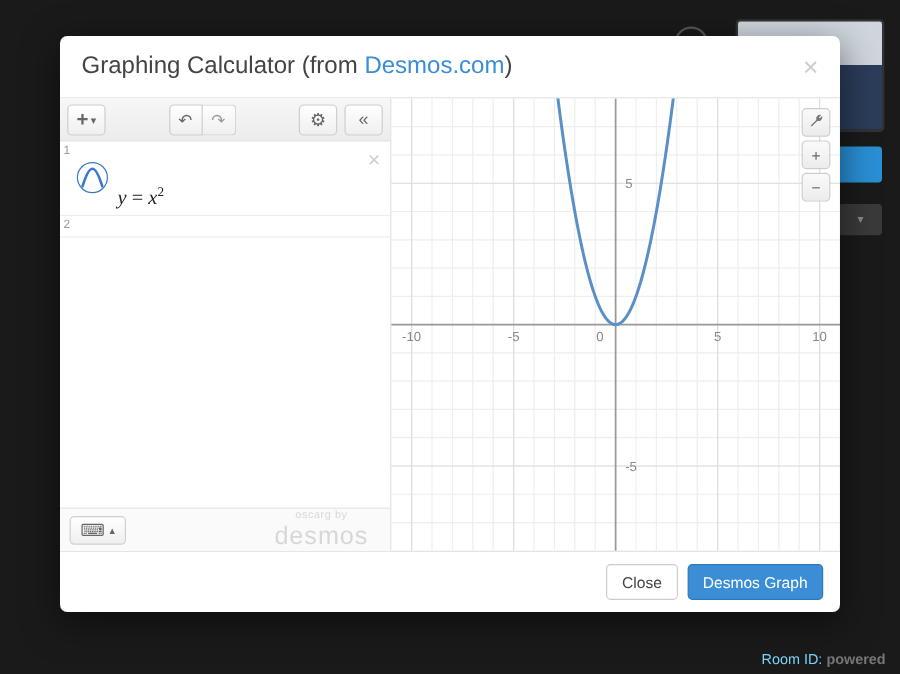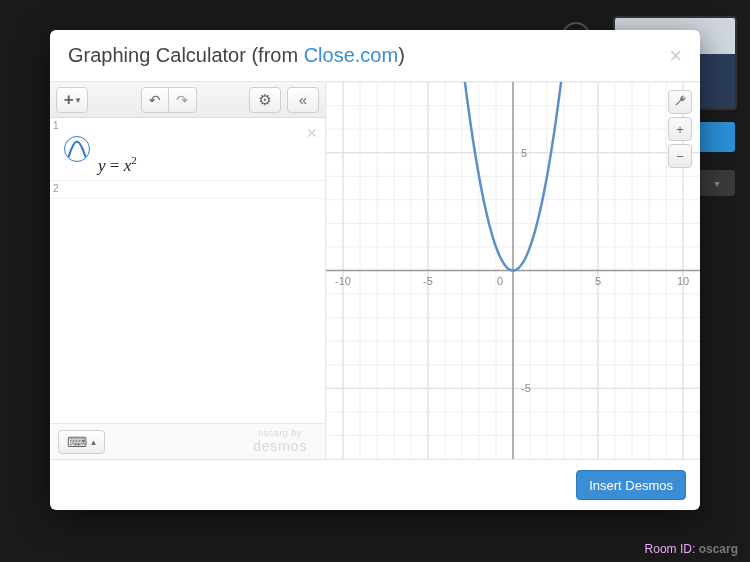--- a/index.html
+++ b/index.html
@@ -5,21 +5,21 @@
     * { margin: 0; padding: 0; box-sizing: border-box; }
     html, body { width: 750px; height: 562px; overflow: hidden; font-family: -apple-system, "Helvetica Neue", Arial, sans-serif; }
     body { background: #1a1a1a; position: relative; }
 
     
     .bg-thumb { position: absolute; top: 18px; right: 15px; width: 120px; height: 90px; background: linear-gradient(#cfd6dd 40%, #2b3d5a 40%); border-radius: 2px; box-shadow: 0 0 0 2px #333; }
     .bg-circle { position: absolute; top: 22px; right: 160px; width: 28px; height: 28px; border: 2px solid #555; border-radius: 50%; display:flex; align-items:center; justify-content:center; color:#555; font-size:12px; }
     .bg-blue-btn { position: absolute; top: 122px; right: 15px; width: 40px; height: 30px; background:#2a8fd6; border-radius:3px; }
     .bg-dd { position: absolute; top: 170px; right: 15px; width: 36px; height: 26px; background:#3a3a3a; border-radius:3px; display:flex; align-items:center; justify-content:center; color:#888; font-size:10px; }
     .bg-room { position: absolute; bottom: 6px; right: 12px; color:#555; font-size:12px; }
-    .bg-room span.lbl { color:#f0abfc; }
+    .bg-room span.lbl { color:#7dd3fc; }
     .bg-room span.val { color:#777; font-weight:600; }
 
     
     .modal { position:absolute; left:50px; top:30px; width:650px; height:480px; background:#fff; border-radius:6px; box-shadow:0 8px 30px rgba(0,0,0,.5); display:flex; flex-direction:column; }
     .modal-header { padding:14px 18px; border-bottom:1px solid #e5e5e5; display:flex; align-items:center; }
     .modal-title { font-size:20px; color:#444; font-weight:400; }
     .modal-title a { color:#3b8dd6; text-decoration:none; }
     .modal-close { margin-left:auto; color:#ccc; font-size:22px; cursor:pointer; font-weight:300; line-height:1; }
 
     .modal-body { flex:1; display:flex; min-height:0; }
@@ -39,21 +39,21 @@
     .expr-row .idx { position:absolute; top:2px; left:3px; font-size:10px; color:#999; }
     .expr-row .del { position:absolute; top:6px; right:8px; color:#cfcfcf; font-size:18px; cursor:pointer; line-height:1; }
     .expr-icon { width:26px; height:26px; border-radius:50%; border:1px solid #3a79c9; background:#fff; display:flex; align-items:center; justify-content:center; margin-left:6px; margin-right:8px; overflow:hidden; }
     .expr-formula { font-family: "Times New Roman", serif; font-size:17px; font-style:italic; color:#222;margin-top:32px; }
     .expr-formula sup { font-size:11px; vertical-align:super; font-style:normal; }
     .expr-row.empty { height:18px; min-height:18px; }
 
     .kb-row { height:36px; border-top:1px solid #e7e7e7; display:flex; align-items:center; padding:0 8px; background:#fafafa; }
     .kb-btn { height:24px; padding:0 8px; border:1px solid #cfcfcf; border-radius:4px; background:linear-gradient(#fff,#efefef); display:flex; align-items:center; gap:4px; color:#666; font-size:12px; cursor:pointer; }
     .powered { margin-left:auto; text-align:center; color:#d7d7d7; font-size:9px; letter-spacing:.5px; line-height:1.1; padding-right:10px; }
-    .powered .d { font-size:14px; letter-spacing:.8px; font-weight:400; }
+    .powered .d { font-size:21px; letter-spacing:.8px; font-weight:400; }
 
     
     .graph-area { flex:1; position:relative; background:#fff; }
     .graph-tools { position:absolute; top:8px; right:8px; display:flex; flex-direction:column; gap:3px; z-index:5; }
     .gt-btn { width:24px; height:24px; border:1px solid #cdcdcd; border-radius:4px; background:linear-gradient(#fafafa,#ececec); display:flex; align-items:center; justify-content:center; color:#666; font-size:13px; cursor:pointer; }
     svg.graph-svg { position:absolute; inset:0; width:100%; height:100%; }
     .axis-label { font-size:11px; fill:#888; font-family: Arial, sans-serif; }
 
     
     .modal-footer { border-top:1px solid #e5e5e5; padding:10px 14px; display:flex; justify-content:flex-end; gap:8px; }
@@ -63,27 +63,27 @@
   </style>
 </head>
 <body>
 
 <div class="bg-thumb"></div>
 <div class="bg-circle">⎚</div>
 <div class="bg-blue-btn"></div>
 <div class="bg-dd">▾</div>
 <div class="bg-room">
   <span class="lbl">Room ID:</span>
-  <span class="val">oscarg</span>
+  <span class="val">powered</span>
 </div>
 
 <div class="modal">
   <div class="modal-header">
     <div class="modal-title">
-      <span>Graphing Calculator (from </span><a href="#">Close.com</a><span>)</span>
+      <span>Graphing Calculator (from </span><a href="#">Desmos.com</a><span>)</span>
     </div>
     <div class="modal-close">×</div>
   </div>
 
   <div class="modal-body">
 
     <div class="expr-panel">
       <div class="expr-toolbar">
         <div class="tb-btn">
           <span style="font-size:17px;font-weight:bold;">+</span>
@@ -206,15 +206,16 @@
           <text x="357" y="202.5" text-anchor="middle" class="axis-label">10</text>
           <text x="195" y="310.3125" class="axis-label">-5</text>
           <text x="195" y="74.6875" class="axis-label">5</text>
           <path d="M0 -2662.5625 L1 -2632.1513840830453 L2 -2601.903330449827 L3 -2571.8183391003463 L4 -2541.8964100346025 L5 -2512.1375432525947 L6 -2482.541738754325 L7 -2453.1089965397923 L8 -2423.8393166089963 L9 -2394.732698961938 L10 -2365.789143598616 L11 -2337.008650519031 L12 -2308.391219723184 L13 -2279.9368512110723 L14 -2251.6455449826985 L15 -2223.517301038062 L16 -2195.552119377163 L17 -2167.75 L18 -2140.1109429065746 L19 -2112.634948096886 L20 -2085.3220155709346 L21 -2058.17214532872 L22 -2031.185337370242 L23 -2004.3615916955014 L24 -1977.7009083044982 L25 -1951.2032871972315 L26 -1924.8687283737027 L27 -1898.6972318339103 L28 -1872.688797577855 L29 -1846.8434256055361 L30 -1821.1611159169547 L31 -1795.6418685121107 L32 -1770.2856833910032 L33 -1745.0925605536331 L34 -1720.0625 L35 -1695.1955017301038 L36 -1670.4915657439446 L37 -1645.9506920415229 L38 -1621.5728806228376 L39 -1597.3581314878898 L40 -1573.3064446366777 L41 -1549.4178200692038 L42 -1525.6922577854673 L43 -1502.1297577854673 L44 -1478.7303200692043 L45 -1455.4939446366784 L46 -1432.4206314878888 L47 -1409.510380622837 L48 -1386.7631920415222 L49 -1364.1790657439444 L50 -1341.7580017301038 L51 -1319.5 L52 -1297.4050605536331 L53 -1275.4731833910034 L54 -1253.704368512111 L55 -1232.098615916955 L56 -1210.6559256055366 L57 -1189.3762975778543 L58 -1168.2597318339099 L59 -1147.3062283737024 L60 -1126.515787197232 L61 -1105.8884083044984 L62 -1085.4240916955018 L63 -1065.122837370242 L64 -1044.9846453287198 L65 -1025.009515570934 L66 -1005.1974480968856 L67 -985.5484429065743 L68 -966.0625 L69 -946.7396193771626 L70 -927.5798010380624 L71 -908.583044982699 L72 -889.7493512110727 L73 -871.0787197231834 L74 -852.5711505190311 L75 -834.2266435986157 L76 -816.0451989619378 L77 -798.0268166089966 L78 -780.1714965397923 L79 -762.4792387543253 L80 -744.9500432525952 L81 -727.583910034602 L82 -710.3808391003461 L83 -693.3408304498269 L84 -676.4638840830448 L85 -659.75 L86 -643.1991782006921 L87 -626.811418685121 L88 -610.5867214532872 L89 -594.5250865051903 L90 -578.6265138408305 L91 -562.8910034602077 L92 -547.3185553633218 L93 -531.9091695501729 L94 -516.6628460207613 L95 -501.57958477508623 L96 -486.65938581314856 L97 -471.9022491349482 L98 -457.30817474048445 L99 -442.8771626297578 L100 -428.60921280276796 L101 -414.50432525951555 L102 -400.5625 L103 -386.7837370242215 L104 -373.16803633218 L105 -359.71539792387534 L106 -346.42582179930776 L107 -333.2993079584776 L108 -320.33585640138415 L109 -307.5354671280277 L110 -294.8981401384083 L111 -282.42387543252585 L112 -270.1126730103807 L113 -257.96453287197244 L114 -245.979455017301 L115 -234.15743944636677 L116 -222.4984861591695 L117 -211.0025951557094 L118 -199.66976643598628 L119 -188.5 L120 -177.49329584775091 L121 -166.64965397923868 L122 -155.96907439446352 L123 -145.45155709342566 L124 -135.09710207612466 L125 -124.9057093425605 L126 -114.87737889273347 L127 -105.01211072664358 L128 -95.30990484429066 L129 -85.7707612456748 L130 -76.3946799307958 L131 -67.18166089965393 L132 -58.13170415224897 L133 -49.24480968858131 L134 -40.5209775086505 L135 -31.960207612456713 L136 -23.5625 L137 -15.327854671280306 L138 -7.256271626297632 L139 0.652249134948022 L140 8.3977076124566 L141 15.980103806228499 L142 23.399437716263037 L143 30.655709342560385 L144 37.74891868512111 L145 44.67906574394465 L146 51.44615051903105 L147 58.050173010380774 L148 64.4911332179932 L149 70.76903114186842 L150 76.88386678200698 L151 82.83564013840834 L152 88.62435121107274 L153 94.25 L154 99.7125865051903 L155 105.01211072664358 L156 110.14857266435979 L157 115.12197231833915 L158 119.93230968858137 L159 124.5795847750864 L160 129.0637975778547 L161 133.38494809688584 L162 137.54303633217992 L163 141.53806228373702 L164 145.37002595155704 L165 149.0389273356401 L166 152.54476643598622 L167 155.8875432525952 L168 159.06725778546718 L169 162.08391003460207 L170 164.9375 L171 167.62802768166088 L172 170.15549307958477 L173 172.51989619377164 L174 174.72123702422147 L175 176.7595155709342 L176 178.63473183391002 L177 180.34688581314882 L178 181.89597750865053 L179 183.28200692041523 L180 184.5049740484429 L181 185.56487889273353 L182 186.4617214532872 L183 187.1955017301038 L184 187.7662197231834 L185 188.17387543252596 L186 188.41846885813146 L187 188.5 L188 188.41846885813146 L189 188.17387543252596 L190 187.76621972318335 L191 187.19550173010379 L192 186.4617214532872 L193 185.5648788927336 L194 184.50497404844296 L195 183.28200692041523 L196 181.89597750865053 L197 180.34688581314882 L198 178.63473183391002 L199 176.7595155709342 L200 174.72123702422144 L201 172.51989619377161 L202 170.15549307958477 L203 167.62802768166097 L204 164.9375 L205 162.08391003460207 L206 159.06725778546718 L207 155.8875432525952 L208 152.54476643598622 L209 149.0389273356401 L210 145.37002595155704 L211 141.53806228373702 L212 137.5430363321798 L213 133.38494809688595 L214 129.0637975778547 L215 124.57958477508652 L216 119.93230968858137 L217 115.12197231833915 L218 110.14857266435979 L219 105.01211072664358 L220 99.7125865051903 L221 94.25 L222 88.62435121107256 L223 82.83564013840817 L224 76.88386678200698 L225 70.7690311418686 L226 64.4911332179932 L227 58.050173010380774 L228 51.44615051903105 L229 44.67906574394465 L230 37.74891868512111 L231 30.655709342560385 L232 23.39943771626281 L233 15.980103806228271 L234 8.397707612456884 L235 0.6522491349482493 L236 -7.256271626297348 L237 -15.327854671280306 L238 -23.5625 L239 -31.960207612456713 L240 -40.52097750865045 L241 -49.24480968858148 L242 -58.13170415224931 L243 -67.18166089965405 L244 -76.39467993079597 L245 -85.77076124567446 L246 -95.30990484429032 L247 -105.01211072664358 L248 -114.87737889273347 L249 -124.9057093425605 L250 -135.09710207612477 L251 -145.45155709342566 L252 -155.96907439446375 L253 -166.6496539792388 L254 -177.49329584775091 L255 -188.49999999999966 L256 -199.66976643598605 L257 -211.0025951557093 L258 -222.4984861591695 L259 -234.15743944636665 L260 -245.97945501730123 L261 -257.96453287197244 L262 -270.1126730103807 L263 -282.42387543252596 L264 -294.89814013840873 L265 -307.5354671280272 L266 -320.33585640138404 L267 -333.29930795847736 L268 -346.42582179930776 L269 -359.71539792387557 L270 -373.16803633218 L271 -386.7837370242215 L272 -400.5625 L273 -414.50432525951555 L274 -428.60921280276796 L275 -442.87716262975846 L276 -457.3081747404842 L277 -471.90224913494785 L278 -486.65938581314845 L279 -501.5795847750861 L280 -516.662846020761 L281 -531.9091695501736 L282 -547.3185553633222 L283 -562.8910034602079 L284 -578.6265138408307 L285 -594.5250865051905 L286 -610.5867214532863 L287 -626.8114186851213 L288 -643.1991782006921 L289 -659.75 L290 -676.4638840830448 L291 -693.3408304498269 L292 -710.3808391003458 L293 -727.5839100346018 L294 -744.9500432525958 L295 -762.4792387543259 L296 -780.171496539793 L297 -798.0268166089959 L298 -816.0451989619371 L299 -834.2266435986153 L300 -852.5711505190316 L301 -871.0787197231839 L302 -889.749351211073 L303 -908.5830449826992 L304 -927.5798010380624 L305 -946.7396193771626 L306 -966.0625 L307 -985.5484429065743 L308 -1005.1974480968856 L309 -1025.009515570934 L310 -1044.9846453287194 L311 -1065.122837370242 L312 -1085.4240916955011 L313 -1105.888408304499 L314 -1126.5157871972326 L315 -1147.3062283737029 L316 -1168.2597318339106 L317 -1189.3762975778538 L318 -1210.6559256055352 L319 -1232.0986159169552 L320 -1253.704368512111 L321 -1275.4731833910034 L322 -1297.4050605536331 L323 -1319.5 L324 -1341.7580017301038 L325 -1364.1790657439444 L326 -1386.7631920415222 L327 -1409.5103806228383 L328 -1432.4206314878888 L329 -1455.4939446366777 L330 -1478.7303200692036 L331 -1502.1297577854666 L332 -1525.692257785468 L333 -1549.417820069205 L334 -1573.3064446366789 L335 -1597.3581314878898 L336 -1621.5728806228376 L337 -1645.9506920415229 L338 -1670.4915657439446 L339 -1695.1955017301038 L340 -1720.0625 L341 -1745.0925605536331 L342 -1770.2856833910032 L343 -1795.6418685121107 L344 -1821.1611159169547 L345 -1846.8434256055361 L346 -1872.6887975778554 L347 -1898.6972318339108 L348 -1924.868728373703 L349 -1951.203287197231 L350 -1977.7009083044973 L351 -2004.3615916955023 L352 -2031.1853373702425 L353 -2058.17214532872 L354 -2085.3220155709346 L355 -2112.634948096886 L356 -2140.1109429065746 L357 -2167.75 L358 -2195.552119377163 L359 -2223.517301038062 L360 -2251.6455449826985 L361 -2279.9368512110723 L362 -2308.391219723183 L363 -2337.0086505190307 L364 -2365.7891435986153 L365 -2394.7326989619387 L366 -2423.8393166089977 L367 -2453.108996539793 L368 -2482.541738754326 L369 -2512.137543252594 L370 -2541.8964100346025 L371 -2571.8183391003463 L372 -2601.903330449827 L373 -2632.1513840830453 L374 -2662.5625 " fill="none" stroke="#5b8fc7" stroke-width="2.5"></path>
         </svg>
     </div>
 
   </div>
 
   <div class="modal-footer">
-    <div class="btn btn-primary">Insert Desmos</div>
+    <div class="btn btn-default">Close</div>
+    <div class="btn btn-primary">Desmos Graph</div>
   </div>
 </div>
 
 </body></html>

